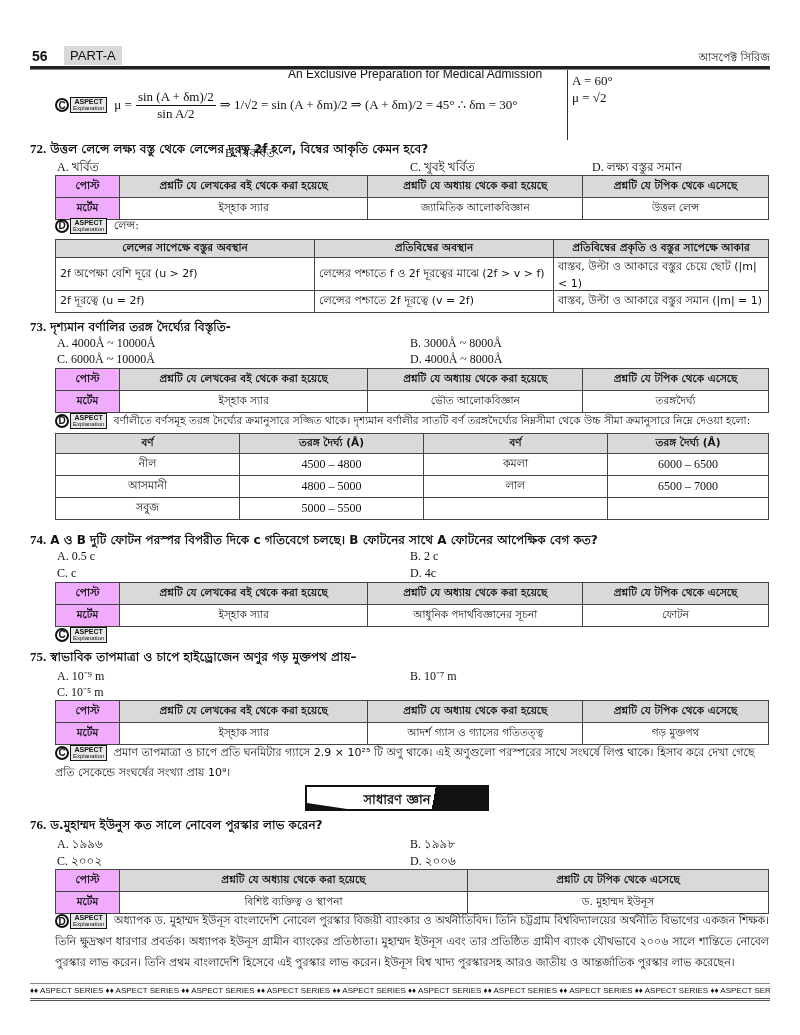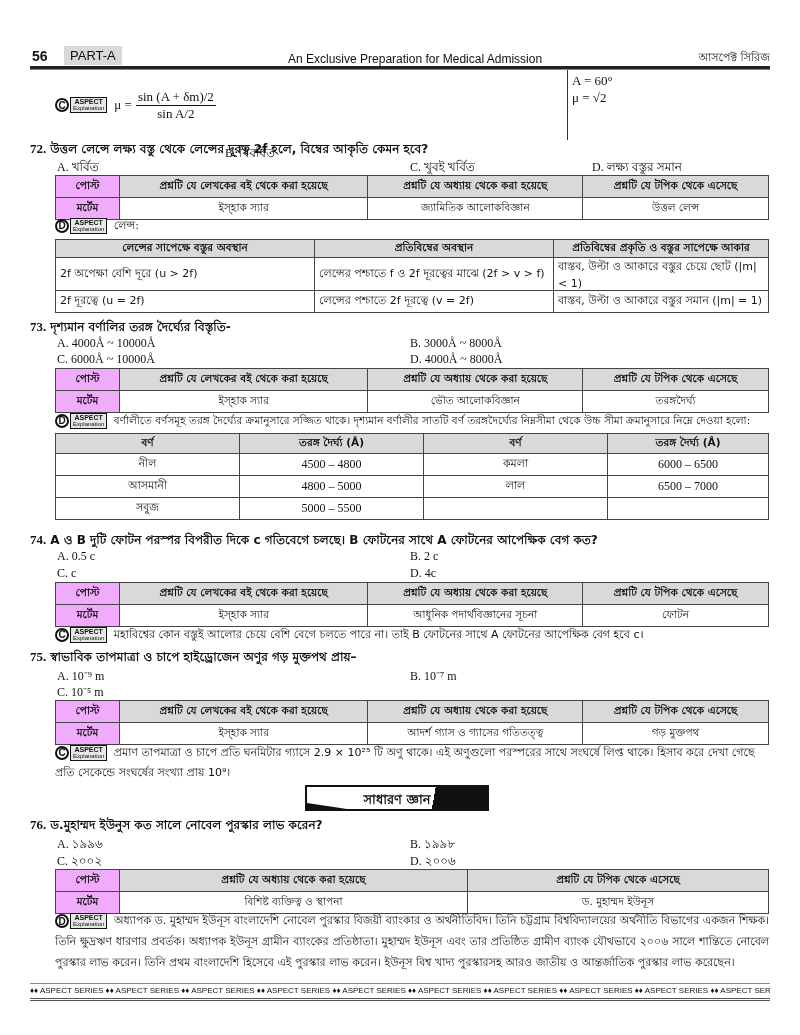--- a/index.html
+++ b/index.html
@@ -3,21 +3,21 @@
 <meta charset="utf-8">
 <style>
   html, body { margin:0; padding:0; background:#fff; }
   body { width:800px; height:1035px; position:relative; font-family:"Liberation Serif", "DejaVu Serif", serif; color:#111; overflow:hidden; }
   .abs { position:absolute; }
 
   
   .hdr { left:30px; top:46px; width:740px; height:22px; }
   .pgnum { position:absolute; left:2px; top:2px; font-weight:bold; font-size:14px; font-family:"Liberation Sans","DejaVu Sans",sans-serif; }
   .part { position:absolute; left:34px; top:0; background:#d9d9d9; padding:2px 6px; font-size:13px; font-family:"Liberation Sans","DejaVu Sans",sans-serif; }
-  .hdr-title { position:absolute; left:258px; top:6px; font-size:12px; font-family:"Liberation Sans","DejaVu Sans",sans-serif; }
+  .hdr-title { position:absolute; left:258px; top:21px; font-size:12px; font-family:"Liberation Sans","DejaVu Sans",sans-serif; }
   .hdr-right { position:absolute; right:0; top:3px; font-size:11px; font-family:"DejaVu Sans",sans-serif; }
   .hdr-rule { position:absolute; left:30px; top:66px; width:740px; height:3px; background:#222; border-bottom:1px solid #888; }
 
   
   .badge { display:inline-flex; align-items:center; vertical-align:middle; margin-right:3px; }
   .badge-letter { width:14px; height:14px; border:2px solid #111; border-radius:50%; display:inline-flex; align-items:center; justify-content:center; font-weight:bold; font-size:10px; font-family:"Liberation Sans",sans-serif; background:#fff; box-sizing:border-box; }
   .badge-box { border:1px solid #111; margin-left:1px; padding:0 2px; line-height:7px; text-align:center; font-family:"Liberation Sans",sans-serif; background:#e8e8e8; }
   .badge-box .b1 { display:block; font-size:7px; font-weight:bold; }
   .badge-box .b2 { display:block; font-size:6px; }
 
@@ -71,20 +71,21 @@
     <span class="badge-box">
         <span class="b1">ASPECT</span>
         <span class="b2">Explanation</span>
       </span>
   </span>
   <span style="margin:0 4px;">μ =</span>
   <span class="frac">
     <span class="num">sin (A + δm)/2</span>
     <span class="den">sin A/2</span>
   </span>
+  <span style="margin-left:4px;">⇒ 1/√2 = sin (A + δm)/2 ⇒ (A + δm)/2 = 45° ∴ δm = 30°</span>
 </div>
 <div class="abs fvline"></div>
 <div class="abs fright">
   <div>A = 60°</div>
   <div>μ = √2</div>
 </div>
 
 <div class="abs q" style="left:30px;top:140px;">
   <span class="qnum">72.</span><span>উত্তল লেন্সে লক্ষ্য বস্তু থেকে লেন্সের দূরত্ব 2f হলে, বিম্বের আকৃতি কেমন হবে?</span>
 </div>
@@ -232,21 +233,20 @@
   </table>
 
 <div class="abs expl" style="left:55px;top:626px;width:720px;line-height:18px;">
   <span class="badge">
     <span class="badge-letter">C</span>
     <span class="badge-box">
         <span class="b1">ASPECT</span>
         <span class="b2">Explanation</span>
       </span>
   </span>
-  <span>মহাবিশ্বের কোন বস্তুই আলোর চেয়ে বেশি বেগে চলতে পারে না। তাই B ফোটনের সাথে A ফোটনের আপেক্ষিক বেগ হবে c।</span>
 </div>
 
 <div class="abs q" style="left:30px;top:648px;">
   <span class="qnum">75.</span><span>স্বাভাবিক তাপমাত্রা ও চাপে হাইড্রোজেন অণুর গড় মুক্তপথ প্রায়–</span>
 </div>
 <div class="abs opt" style="left:57px;top:667px;"><span class="lbl">A.</span> <span class="lbl">10⁻⁹ m</span></div>
 <div class="abs opt" style="left:410px;top:667px;"><span class="lbl">B.</span> <span class="lbl">10⁻⁷ m</span></div>
 <div class="abs opt" style="left:57px;top:683px;"><span class="lbl">C.</span> <span class="lbl">10⁻⁵ m</span></div>
 <div class="abs opt" style="left:410px;top:698px;"><span class="lbl">D.</span> <span class="lbl">10⁻⁴ m</span></div>
 

